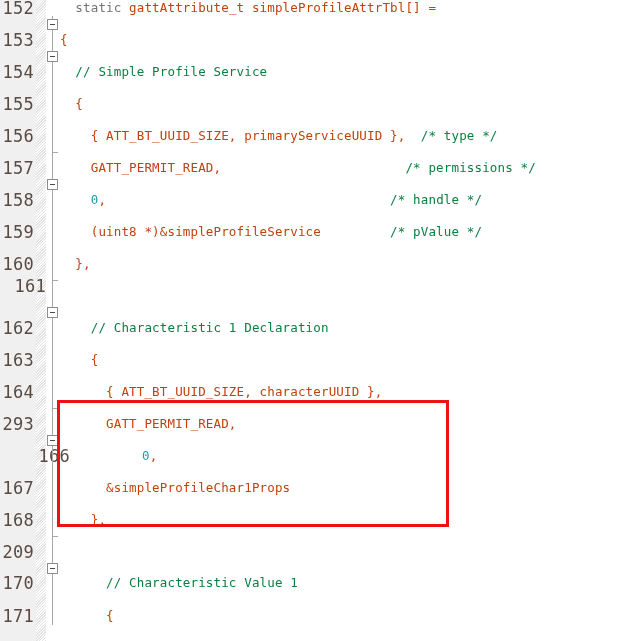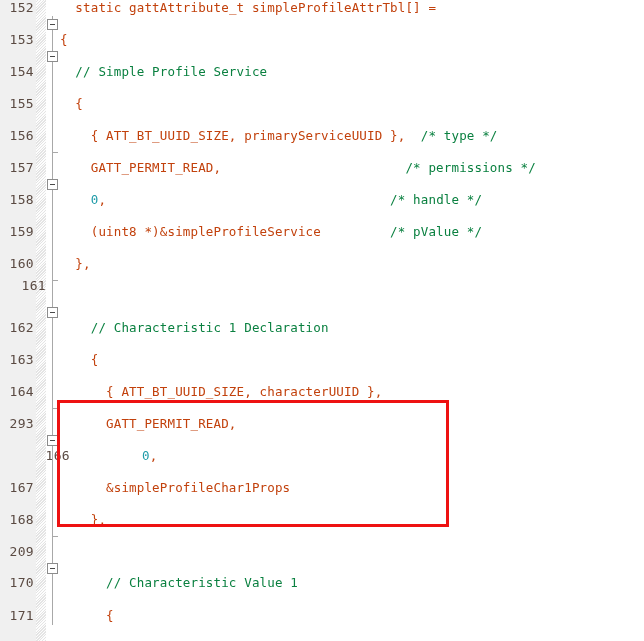--- a/index.html
+++ b/index.html
@@ -68,38 +68,38 @@
     height: 16px;
     line-height: 16px;
     white-space: pre;
   }
   .lineno {
     position: absolute;
     left: 0;
     top: 0;
     width: 34px;
     text-align: right;
-    font-size: 13px;
+    font-size: 17px;
     color: #5a4a42;
     font-family: "DejaVu Sans Mono", "Liberation Mono", monospace;
     letter-spacing: 0.3px;
   }
   .code {
     position: absolute;
     left: 60px;
     top: 0;
     font-size: 12.5px;
     color: #000000;
     font-family: "DejaVu Sans Mono", "Liberation Mono", monospace;
     white-space: pre;
     letter-spacing: 0.15px;
   }
 
   
-  .kw  { color: #c2410c; }
+  .kw  { color: #737373; }
   .cm  { color: #0a8040; }
   .num { color: #1f9ba8; }
   .pl  { color: #c2410c; }
 
   
   .fold-line {
     position: absolute;
     left: 52px;
     width: 1px;
     background: #a8a8a8;

